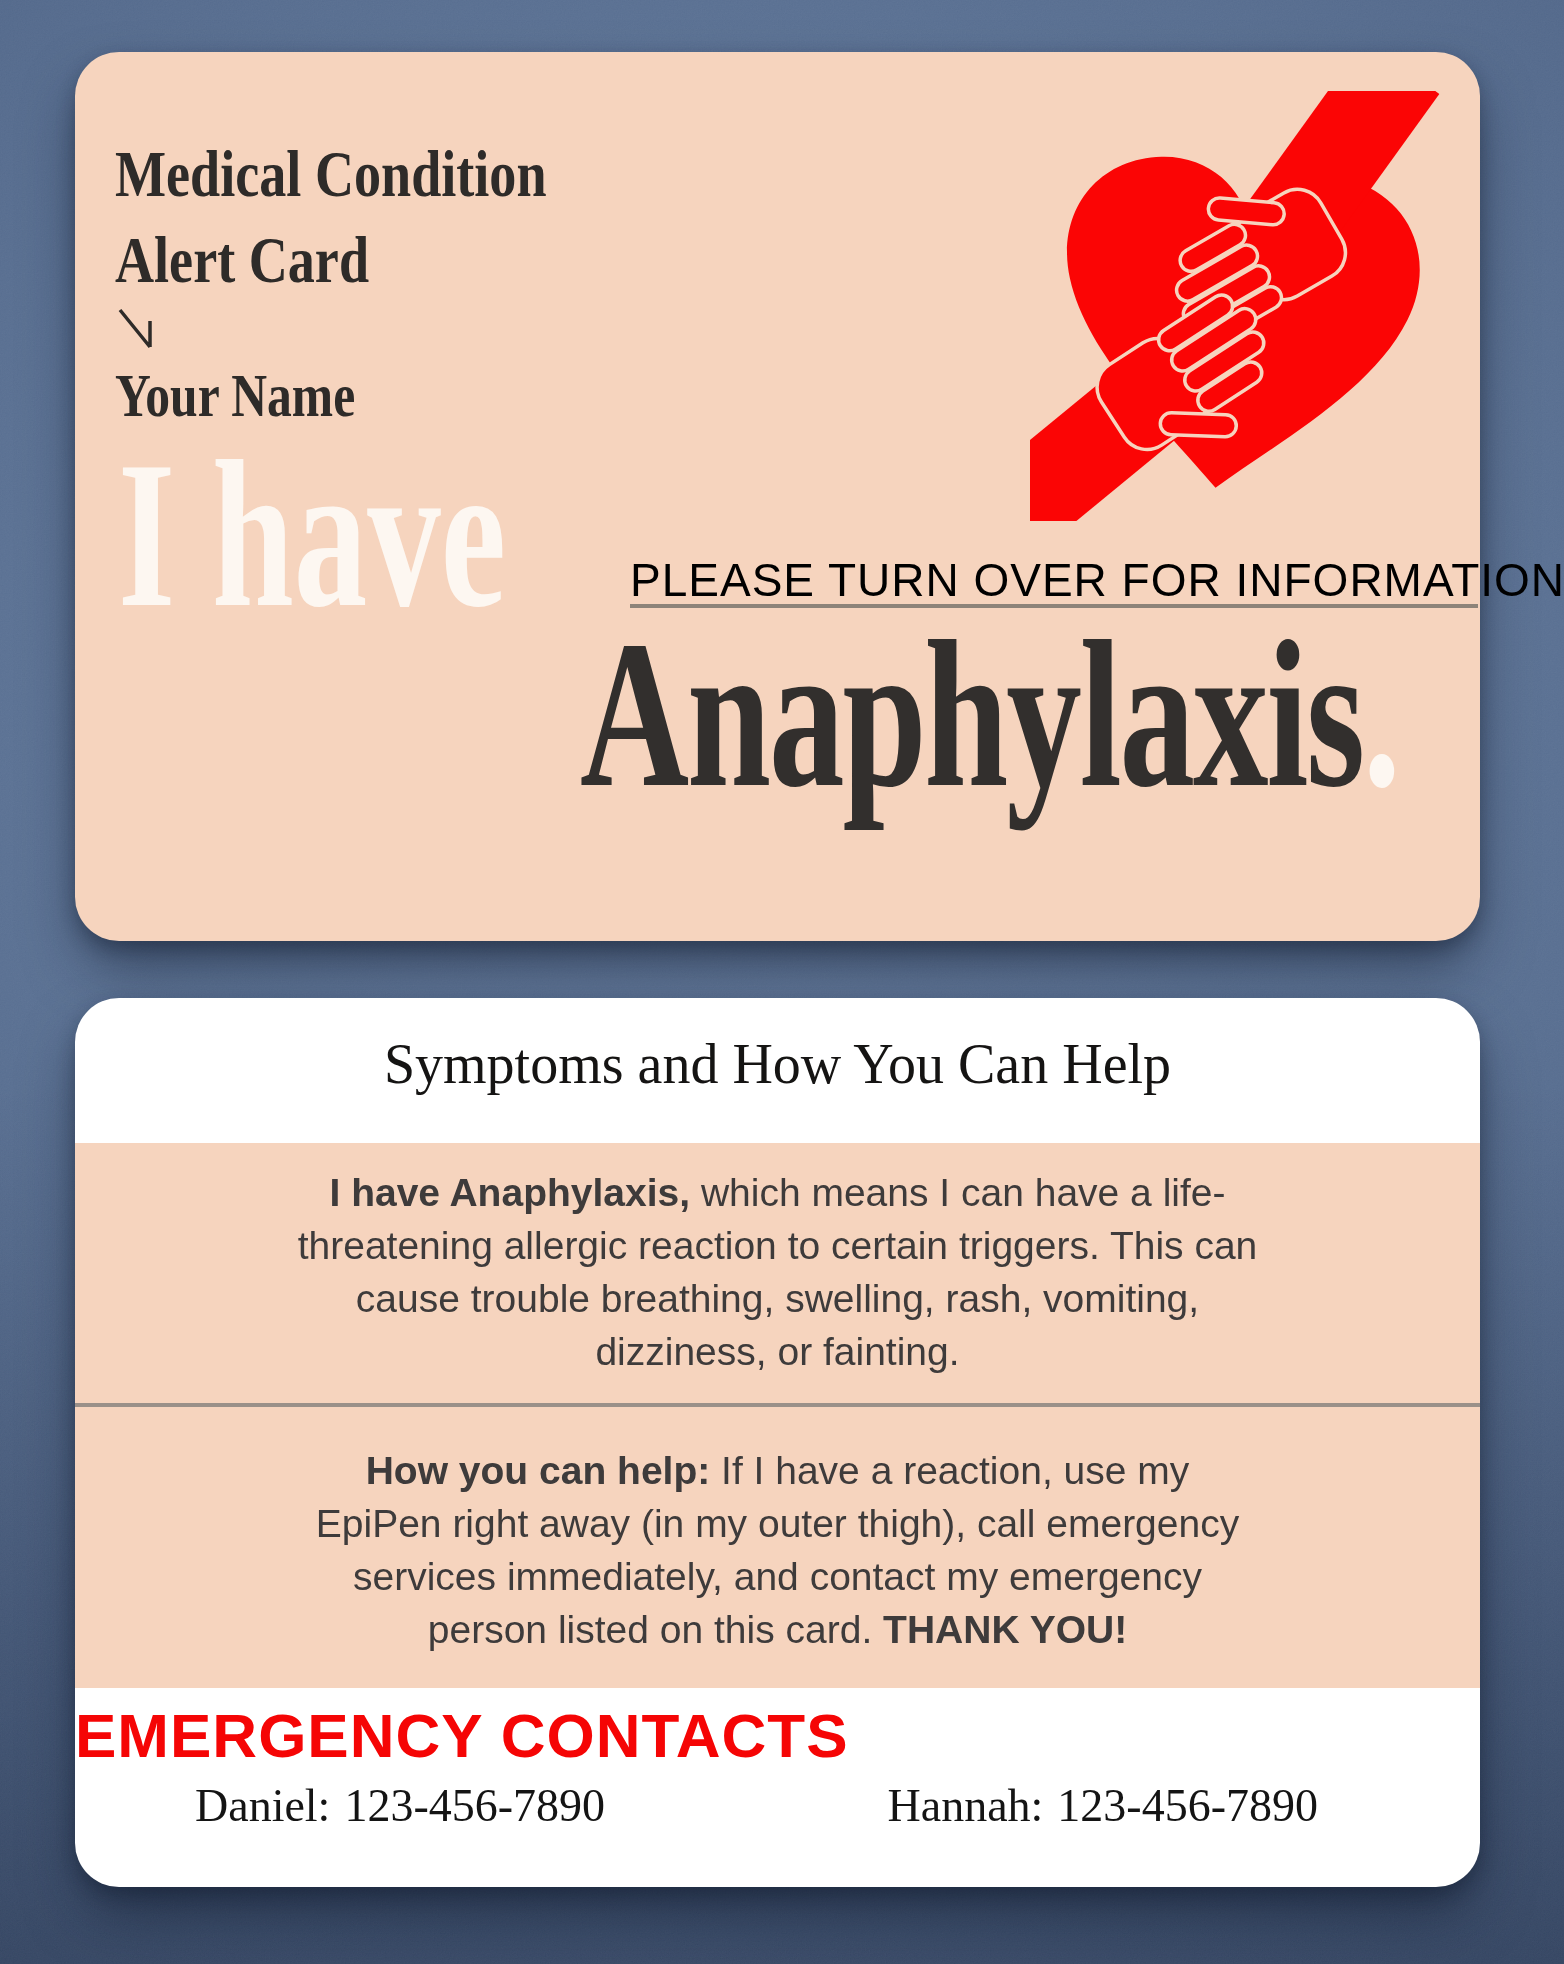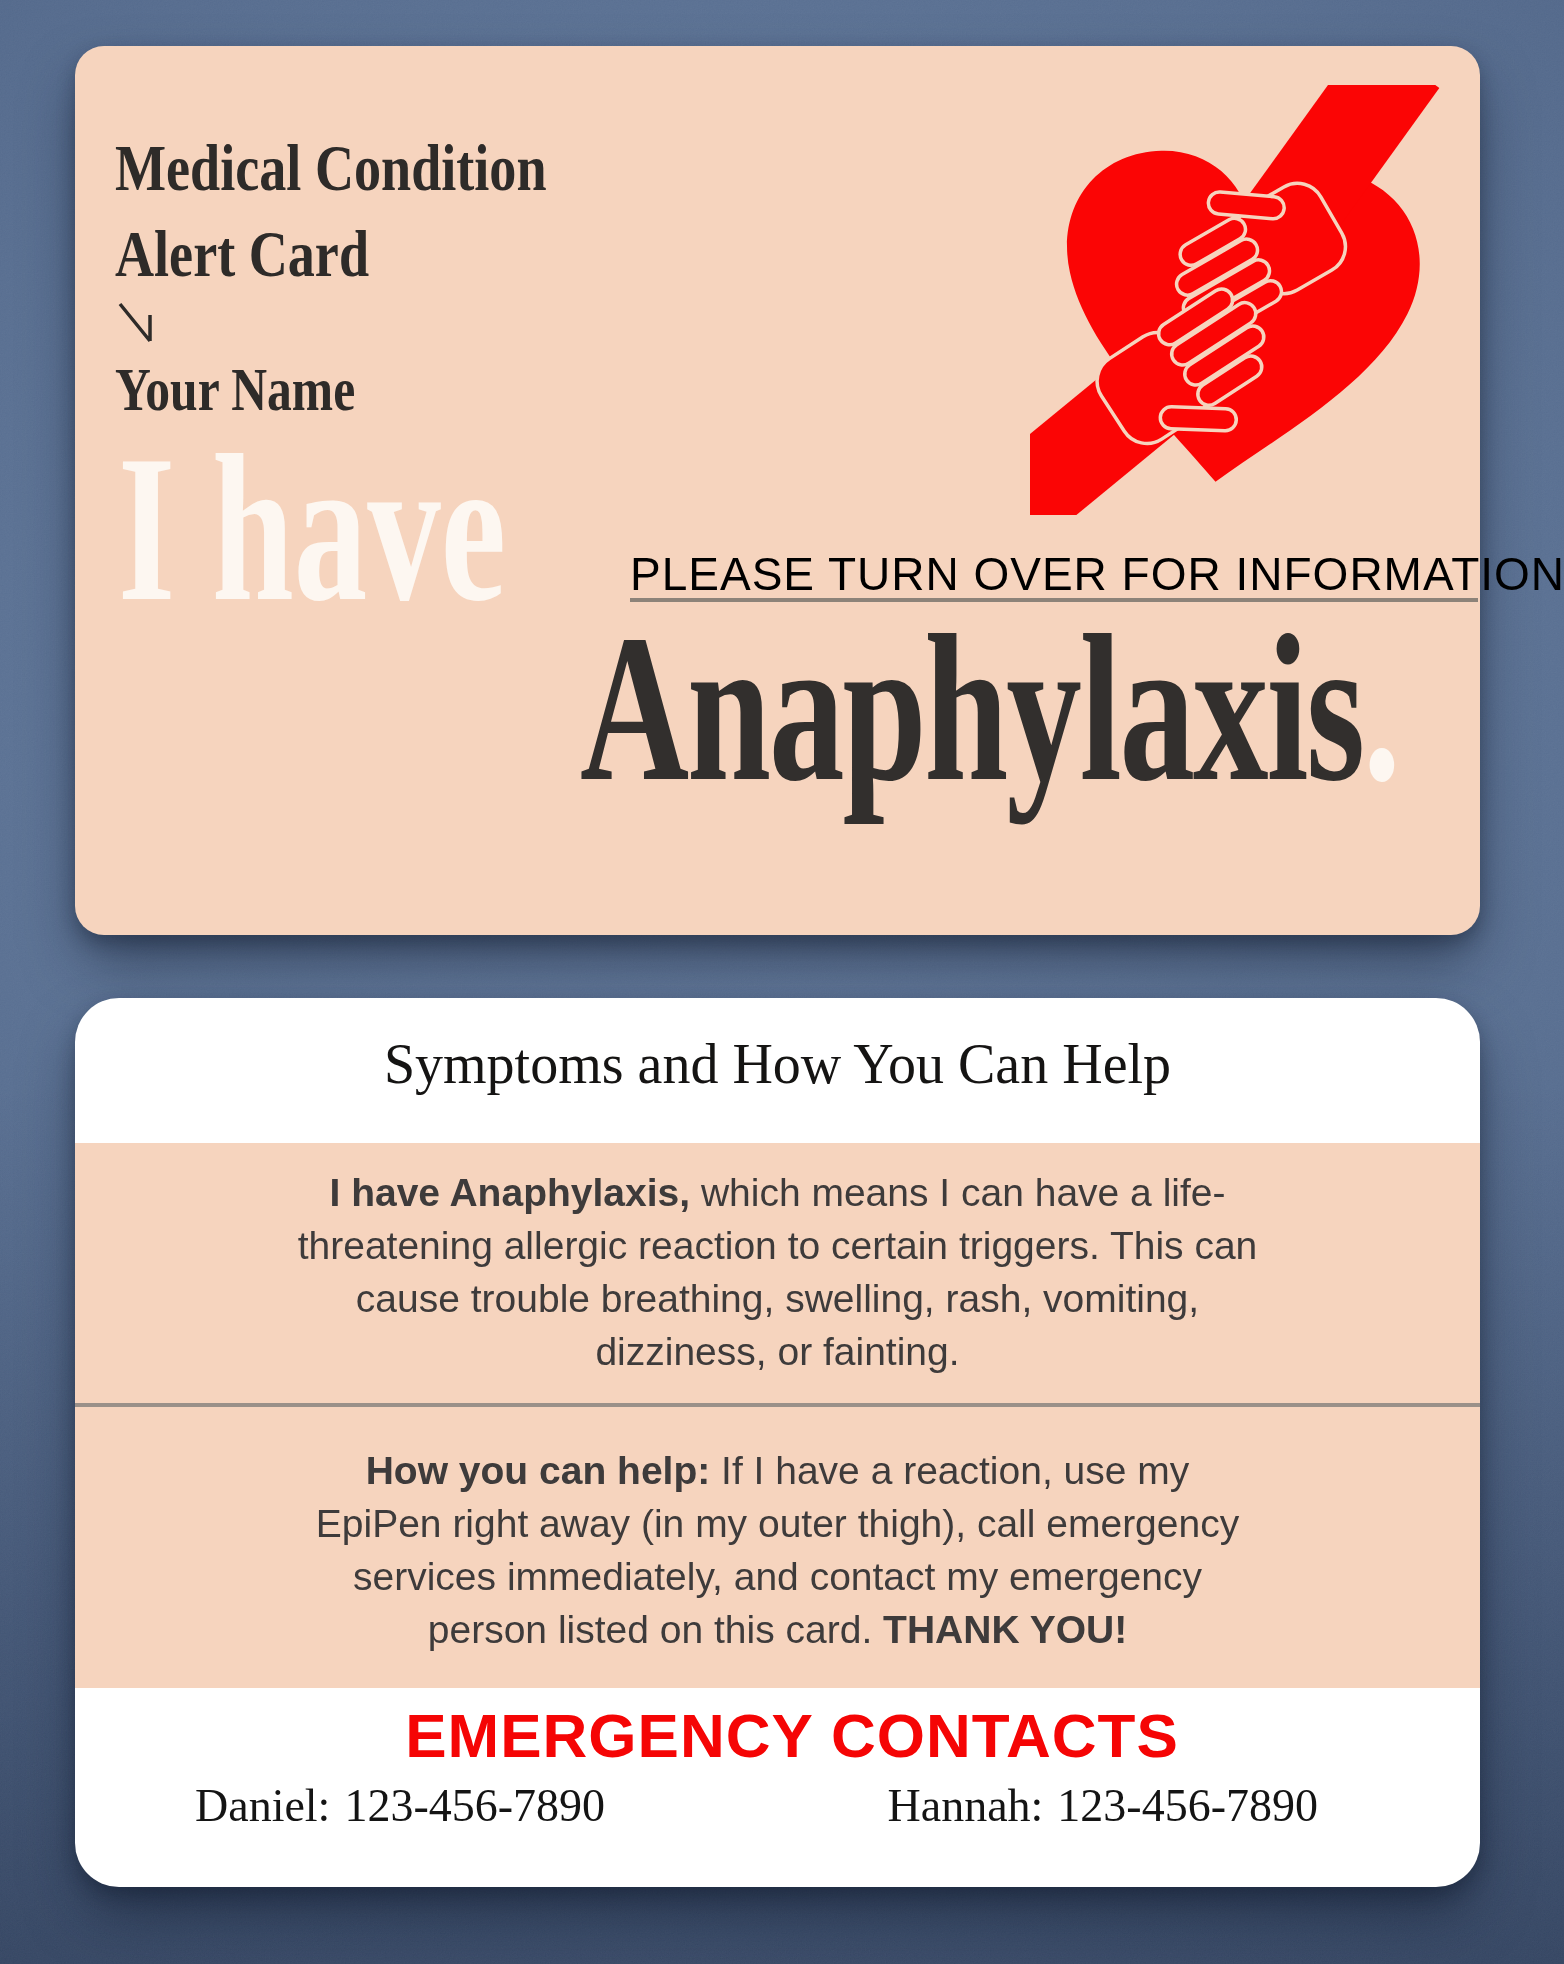--- a/index.html
+++ b/index.html
@@ -10,21 +10,21 @@
       linear-gradient(180deg, rgba(8,16,34,0) 55%, rgba(8,16,34,.30) 100%),
       radial-gradient(115% 80% at 48% 36%, #60779a 0%, #586f92 40%, #4c6285 72%, #3f5476 100%);
   }
   .noise{position:absolute;inset:0;opacity:.07;pointer-events:none;}
   *{box-sizing:border-box;}
 
   .card{
     position:absolute;left:75px;width:1405px;height:889px;border-radius:44px;
     box-shadow:0 30px 58px -8px rgba(13,22,40,.55), 0 8px 18px rgba(13,22,40,.30);
   }
-  .card-front{top:46px;background:#f6d4be;border-radius:29px;}
+  .card-front{top:52px;background:#f6d4be;}
   .card-back{top:998px;background:#ffffff;overflow:hidden;}
 
   
   .front-title{
     position:absolute;left:40px;top:79px;
     font-size:66px;font-weight:700;line-height:86px;color:#2e2b29;
     transform:scaleX(.82);transform-origin:left top;white-space:nowrap;
   }
   .arrow-wrap{position:absolute;left:42px;top:255px;width:38px;height:46px;}
   .your-name{
@@ -64,23 +64,23 @@
   .band{
     position:absolute;left:0;right:0;background:#f6d4be;
     font-family:"Liberation Sans","DejaVu Sans",sans-serif;
     font-size:39px;line-height:53px;color:#3e3b3b;text-align:center;
   }
   .band-symptoms{top:145px;height:316px;padding-top:23px;}
   .band-help{top:409px;height:281px;padding-top:37px;}
   .band .b{font-weight:700;}
   .band-divider{position:absolute;left:0;right:0;top:405px;height:4px;background:#9a9089;}
   .emergency-heading{
-    position:absolute;top:702px;left:0;right:0;text-align:center;
+    position:absolute;top:702px;left:0;right:0;
     font-family:"Liberation Sans","DejaVu Sans",sans-serif;
-    font-weight:700;font-size:62px;letter-spacing:1px;color:#f50505;padding-left:29px;
+    font-weight:700;font-size:62px;letter-spacing:1px;color:#f50505;
   }
   .contacts{
     position:absolute;top:781px;left:0;right:0;
     display:flex;justify-content:space-between;align-items:center;
     padding:0 162px 0 120px;
     font-size:46px;color:#141414;
   }
   .contact{white-space:nowrap;}
   .contact .phone{margin-left:14px;}
 </style>

